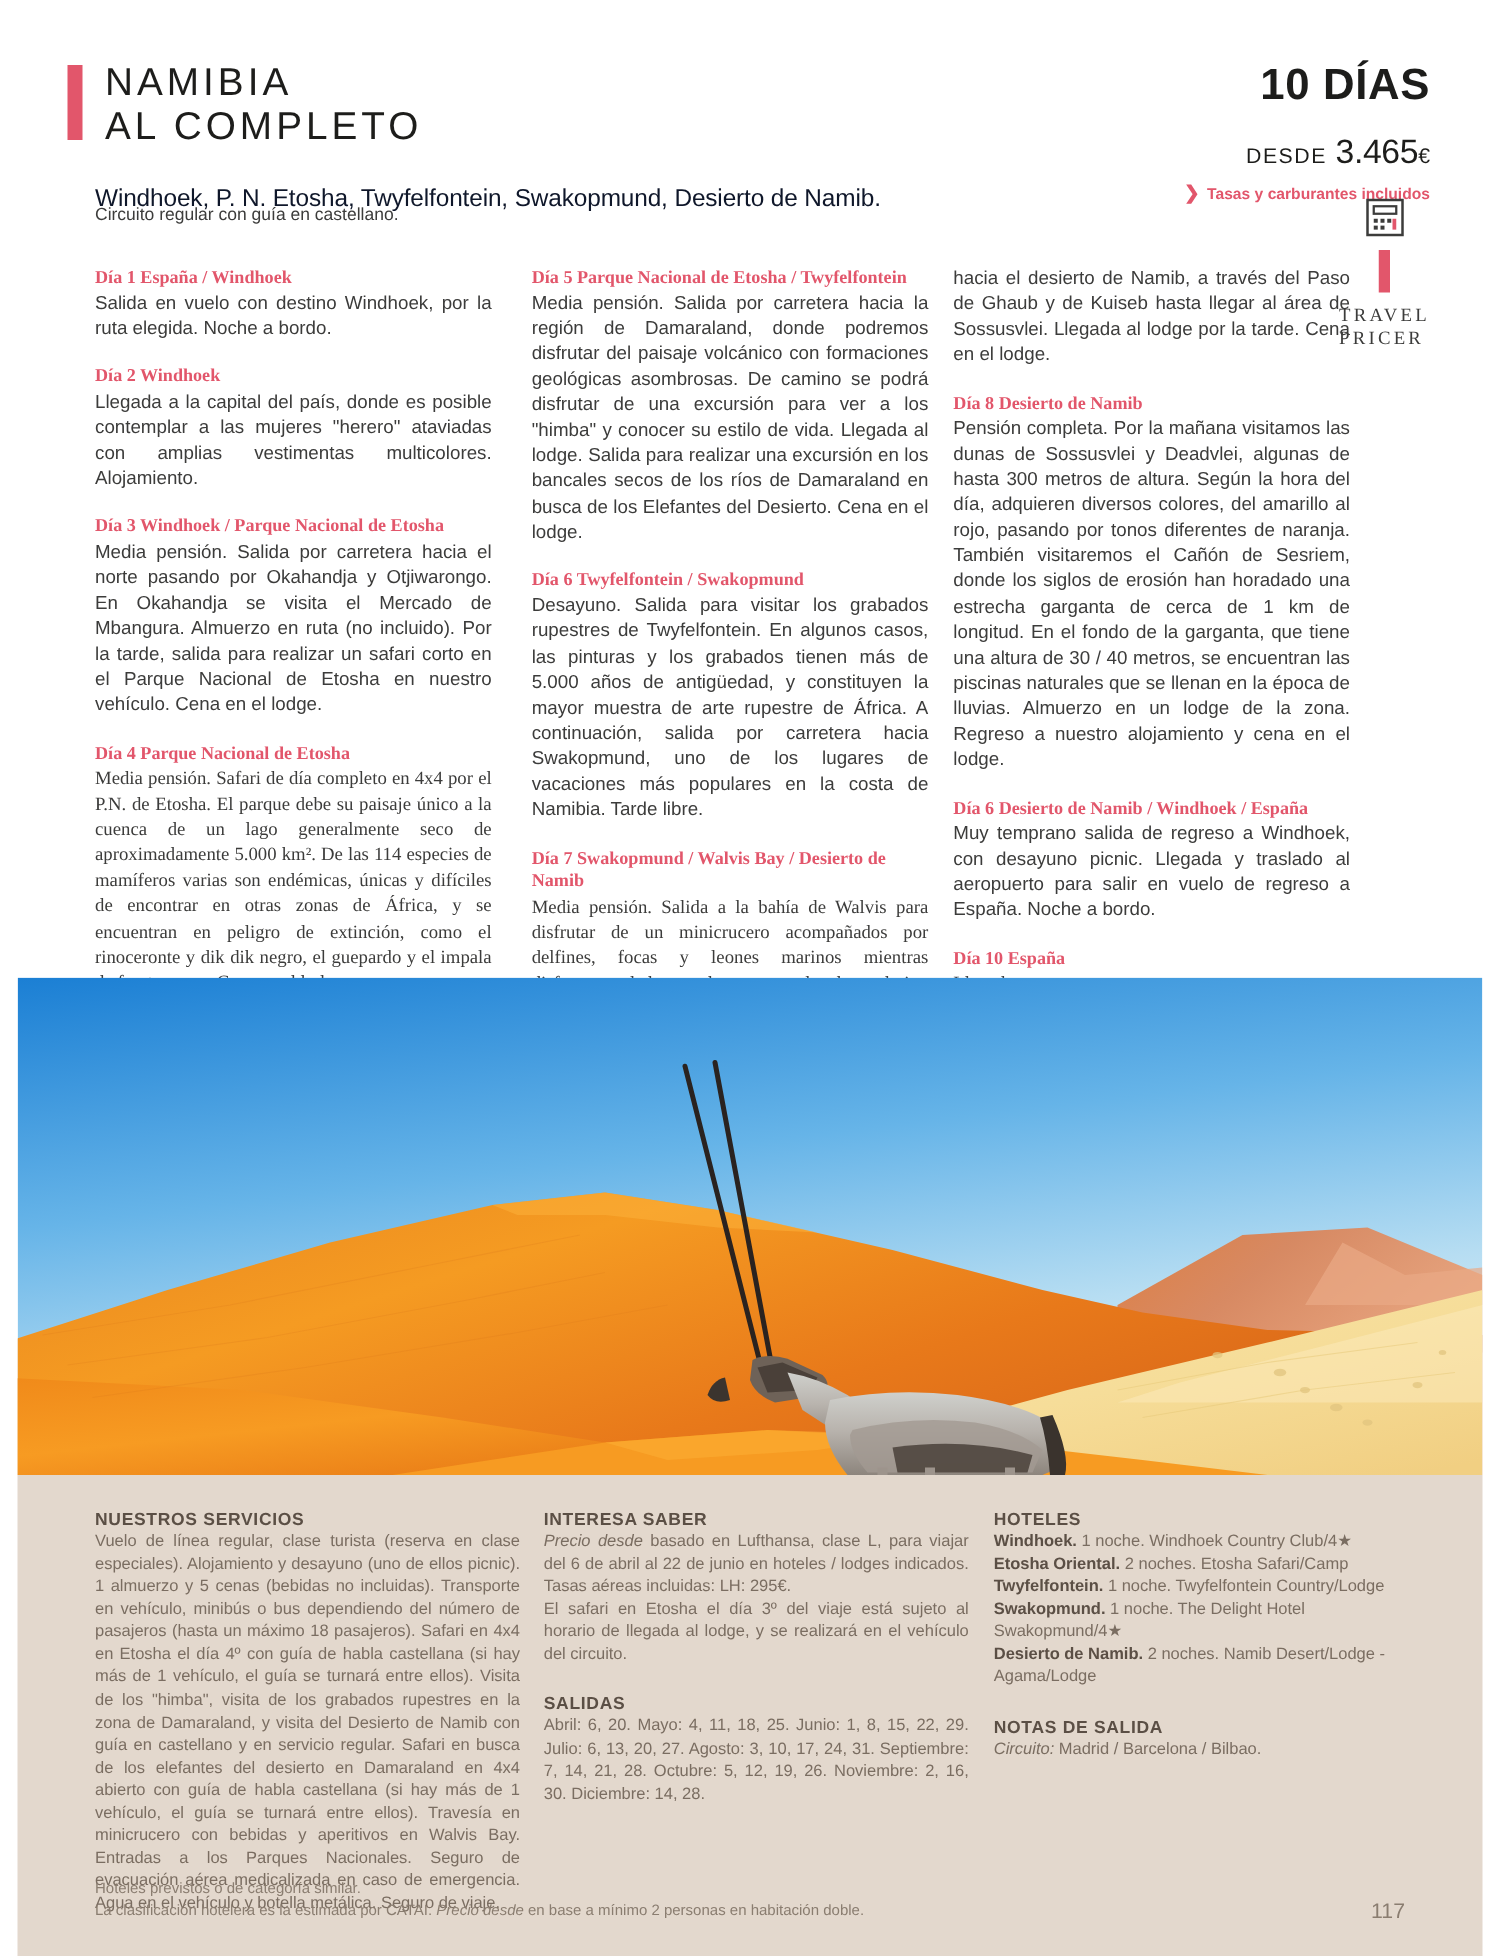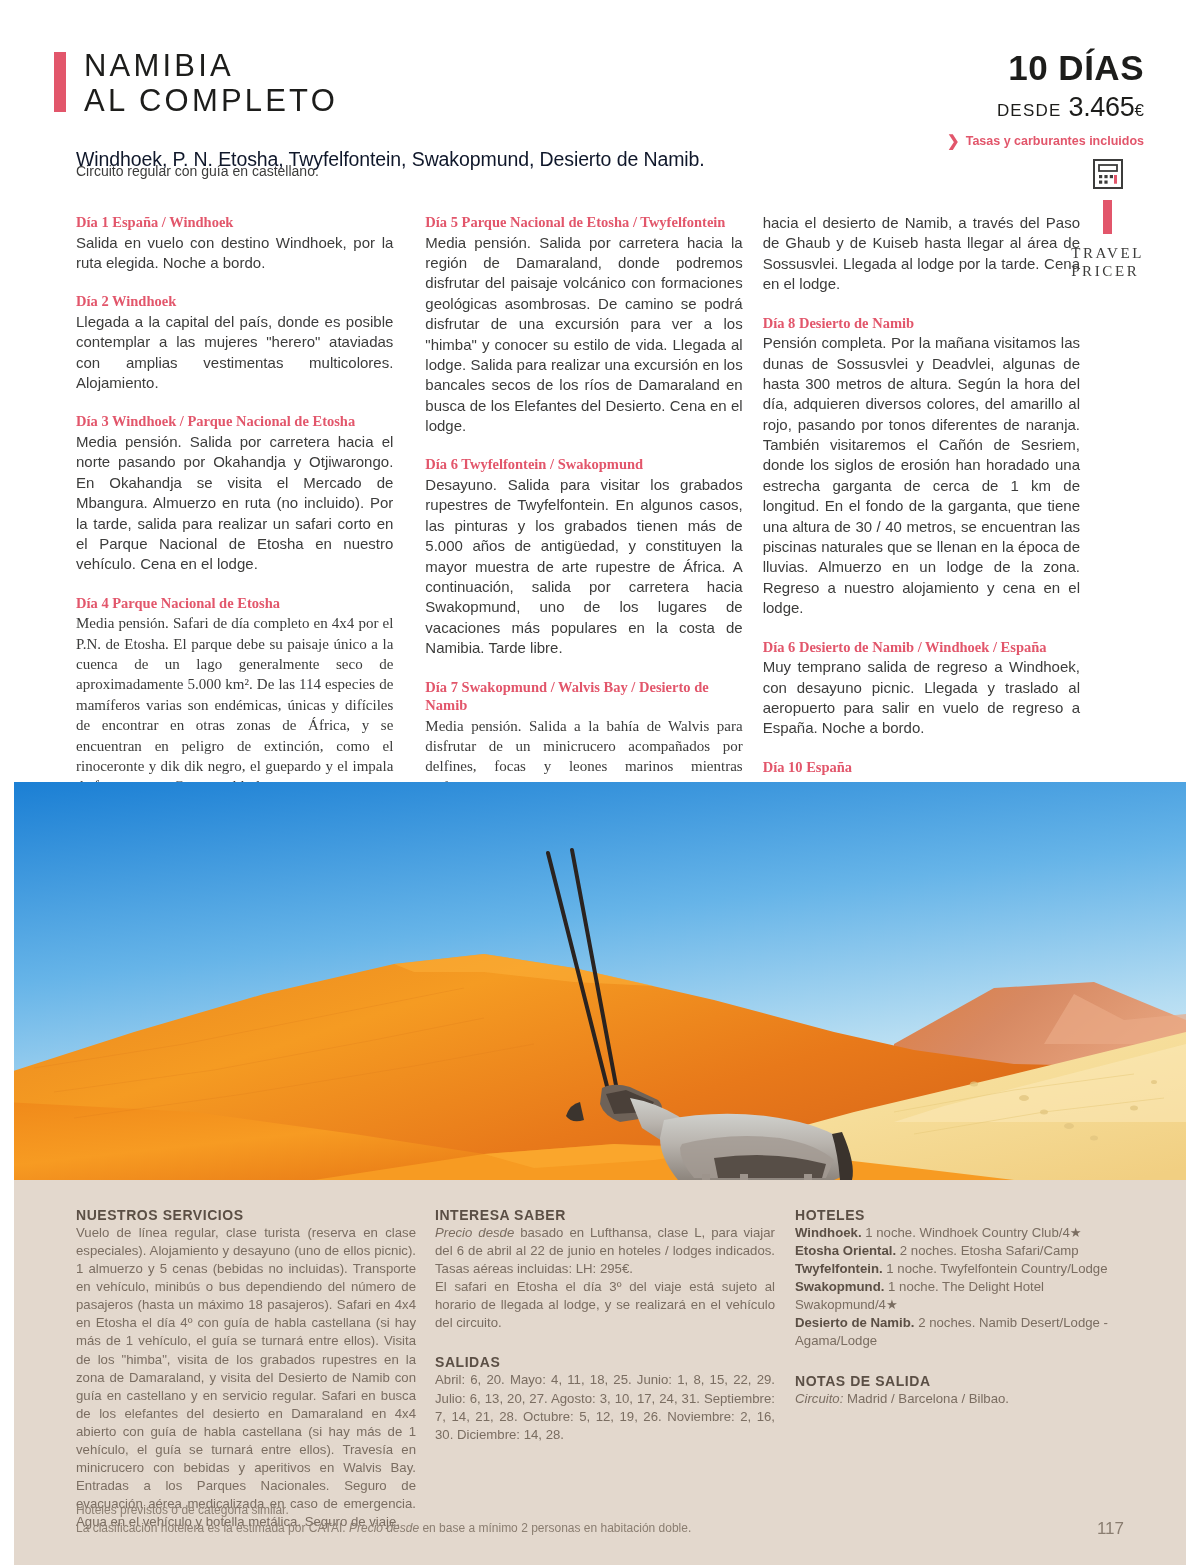--- a/index.html
+++ b/index.html
@@ -47,21 +47,21 @@
   
   .price-block {
     position: absolute; right: 56px; top: 50px;
     text-align: right;
   }
   .days {
     font-size: 35px; font-weight: bold; color: #1d1d1b;
     letter-spacing: 0.5px; line-height: 1;
   }
   .from-row {
-    margin-top: 7px; color: #1d1d1b;
+    margin-top: 21px; color: #1d1d1b;
     display: flex; align-items: baseline; justify-content: flex-end;
   }
   .from-label { font-size: 17px; letter-spacing: 1.2px; }
   .from-price { font-size: 27px; margin-left: 7px; letter-spacing: -0.3px; }
   .from-cur { font-size: 17px; }
   .taxes-row {
     margin-top: 10px; display: flex; align-items: center;
     justify-content: flex-end; gap: 6px;
   }
   .chev { color: #e2566b; font-size: 15px; font-weight: bold; line-height: 1; }

